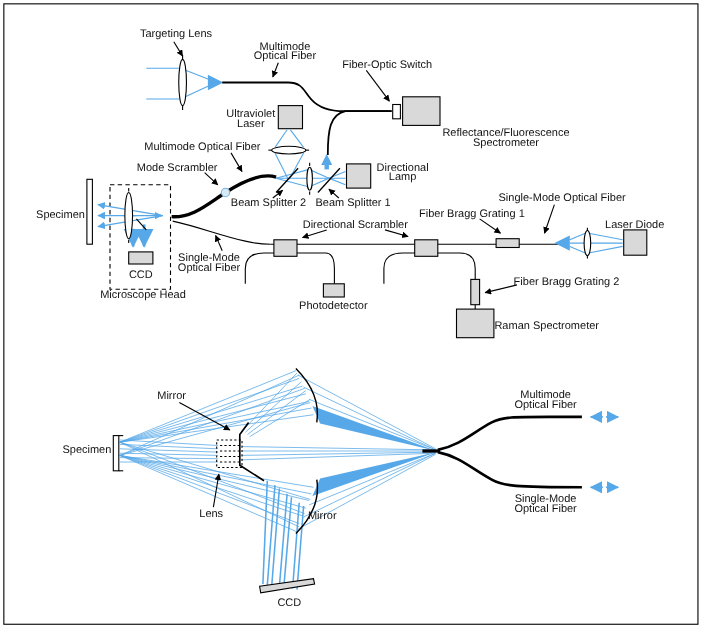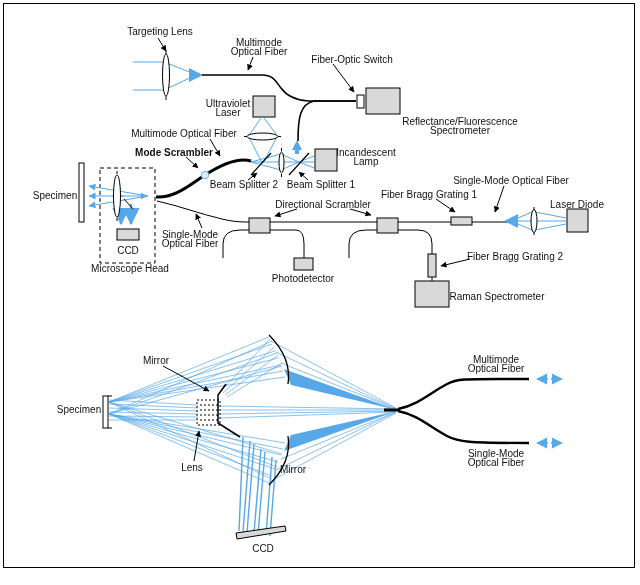--- a/index.html
+++ b/index.html
@@ -233,25 +233,25 @@
       <line class="k" x1="194" y1="461" x2="199" y2="431" marker-end="url(#mB)"></line>
     </g>
   </svg>
 
   <div class="lbl" style="left:160px;top:27px;">Targeting Lens</div>
   <div class="lbl" style="left:259px;top:38px;"><span>Multimode</span><br><span>Optical Fiber</span></div>
   <div class="lbl" style="left:352px;top:55px;">Fiber-Optic Switch</div>
   <div class="lbl" style="left:460px;top:89px;margin-top:28px;"><span>Reflectance/Fluorescence</span><br><span>Spectrometer</span></div>
   <div class="lbl" style="left:228px;top:99px;"><span>Ultraviolet</span><br><span>Laser</span></div>
   <div class="lbl" style="left:184px;top:129px;">Multimode Optical Fiber</div>
-  <div class="lbl" style="left:174px;top:148px;font-weight:bold;">Mode Scrambler</div>
+  <div class="lbl" style="left:161px;top:148px;">Mode Scrambler</div>
   <div class="lbl" style="left:55px;top:191px;">Specimen</div>
   <div class="lbl" style="left:244px;top:180px;">Beam Splitter 2</div>
   <div class="lbl" style="left:321px;top:180px;">Beam Splitter 1</div>
-  <div class="lbl" style="left:366px;top:148px;"><span>Incandescent</span><br><span>Lamp</span></div>
+  <div class="lbl" style="left:366px;top:148px;"><span>Directional</span><br><span>Lamp</span></div>
   <div class="lbl" style="left:323px;top:200px;">Directional Scrambler</div>
   <div class="lbl" style="left:511px;top:176px;">Single-Mode Optical Fiber</div>
   <div class="lbl" style="left:429px;top:190px;">Fiber Bragg Grating 1</div>
   <div class="lbl" style="left:577px;top:200px;">Laser Diode</div>
   <div class="lbl" style="left:190px;top:230px;"><span>Single-Mode</span><br><span>Optical Fiber</span></div>
   <div class="lbl" style="left:303px;top:274px;">Photodetector</div>
   <div class="lbl" style="left:515px;top:252px;">Fiber Bragg Grating 2</div>
   <div class="lbl" style="left:497px;top:292px;">Raman Spectrometer</div>
   <div class="lbl" style="left:128px;top:246px;">CCD</div>
   <div class="lbl" style="left:130px;top:264px;">Microscope Head</div>

